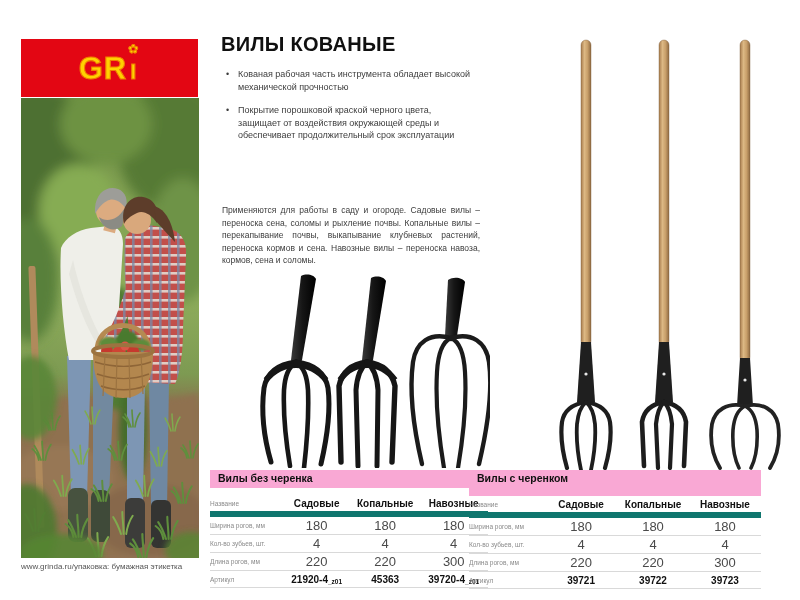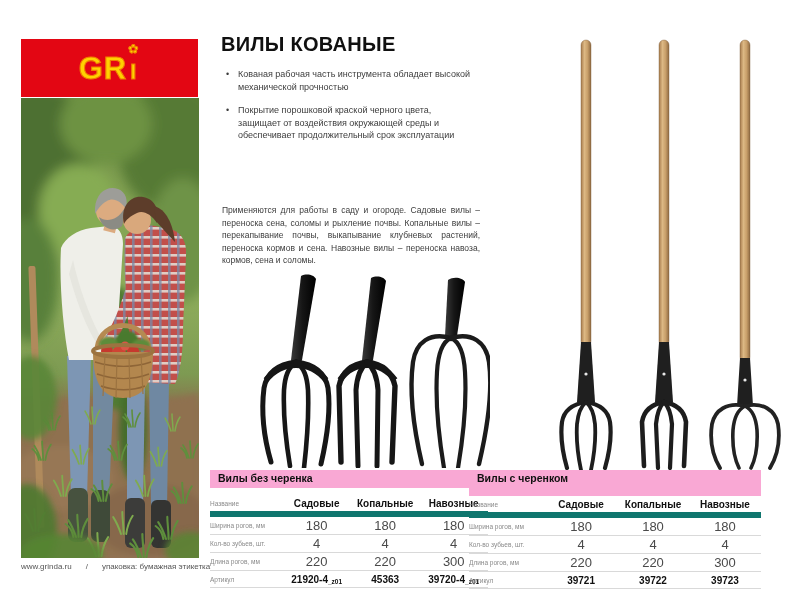--- a/index.html
+++ b/index.html
@@ -45,21 +45,21 @@
   table.grid{width:100%;border-collapse:collapse;table-layout:fixed;}
   .grid td{height:14px;padding:1px 0;border-bottom:1px solid #d9d9d9;vertical-align:middle;}
   .grid tr.head td{border-bottom:6px solid #0f766e;}
   .grid td.lbl{width:26%;font-size:6.5px;color:#8a8a8a;text-align:left;}
   .grid td.val{width:24.6%;text-align:center;font-size:13px;color:#4a4a4a;}
   .grid tr.head td.val{font-weight:bold;font-size:10px;color:#101010;}
   .grid tr.sku td.val{font-weight:bold;font-size:10px;color:#101010;}
   .grid tr.sku .sub{font-size:6.5px;font-weight:bold;vertical-align:-1px;}
 
   
-  .footer{position:absolute;left:21px;top:562px;display:flex;gap:14px;
+  .footer{position:absolute;left:21px;top:562px;display:flex;
           font-size:8px;color:#555;}
 </style>
 </head>
 <body>
 
 <div class="logo-box">
   <div class="logo-text">
     <span>GR</span>
       <span class="i-wrap"><span class="i-stem">I</span><span class="flower">✿</span></span>
   </div>

